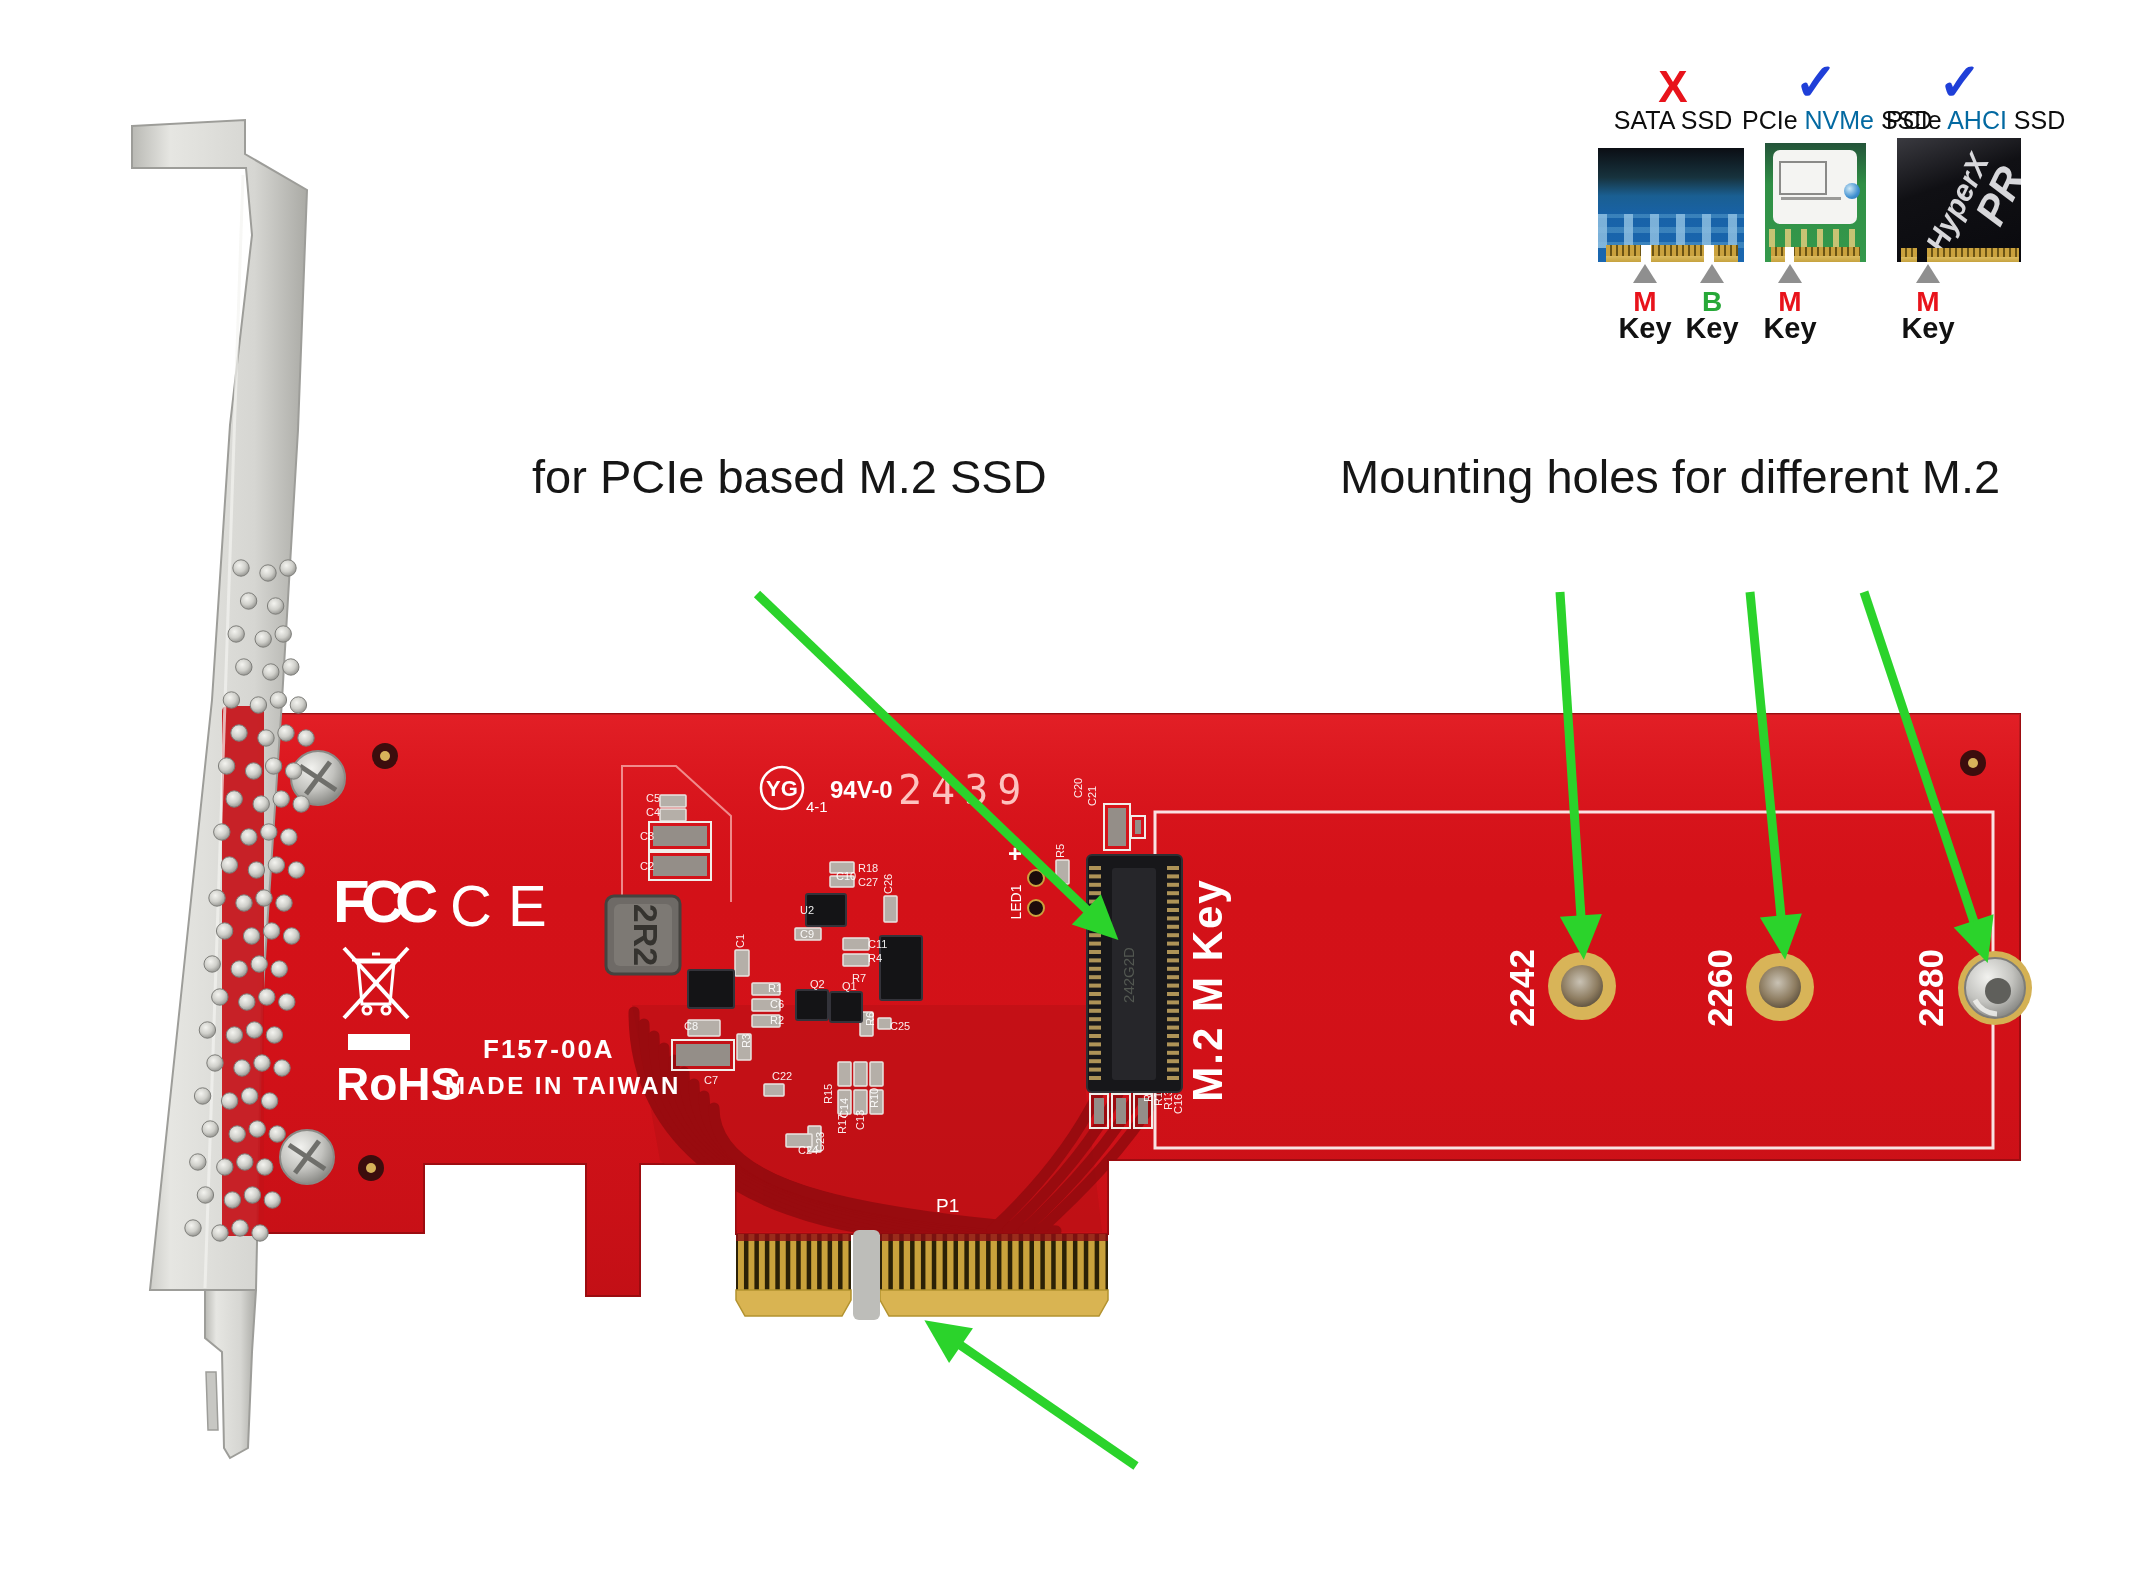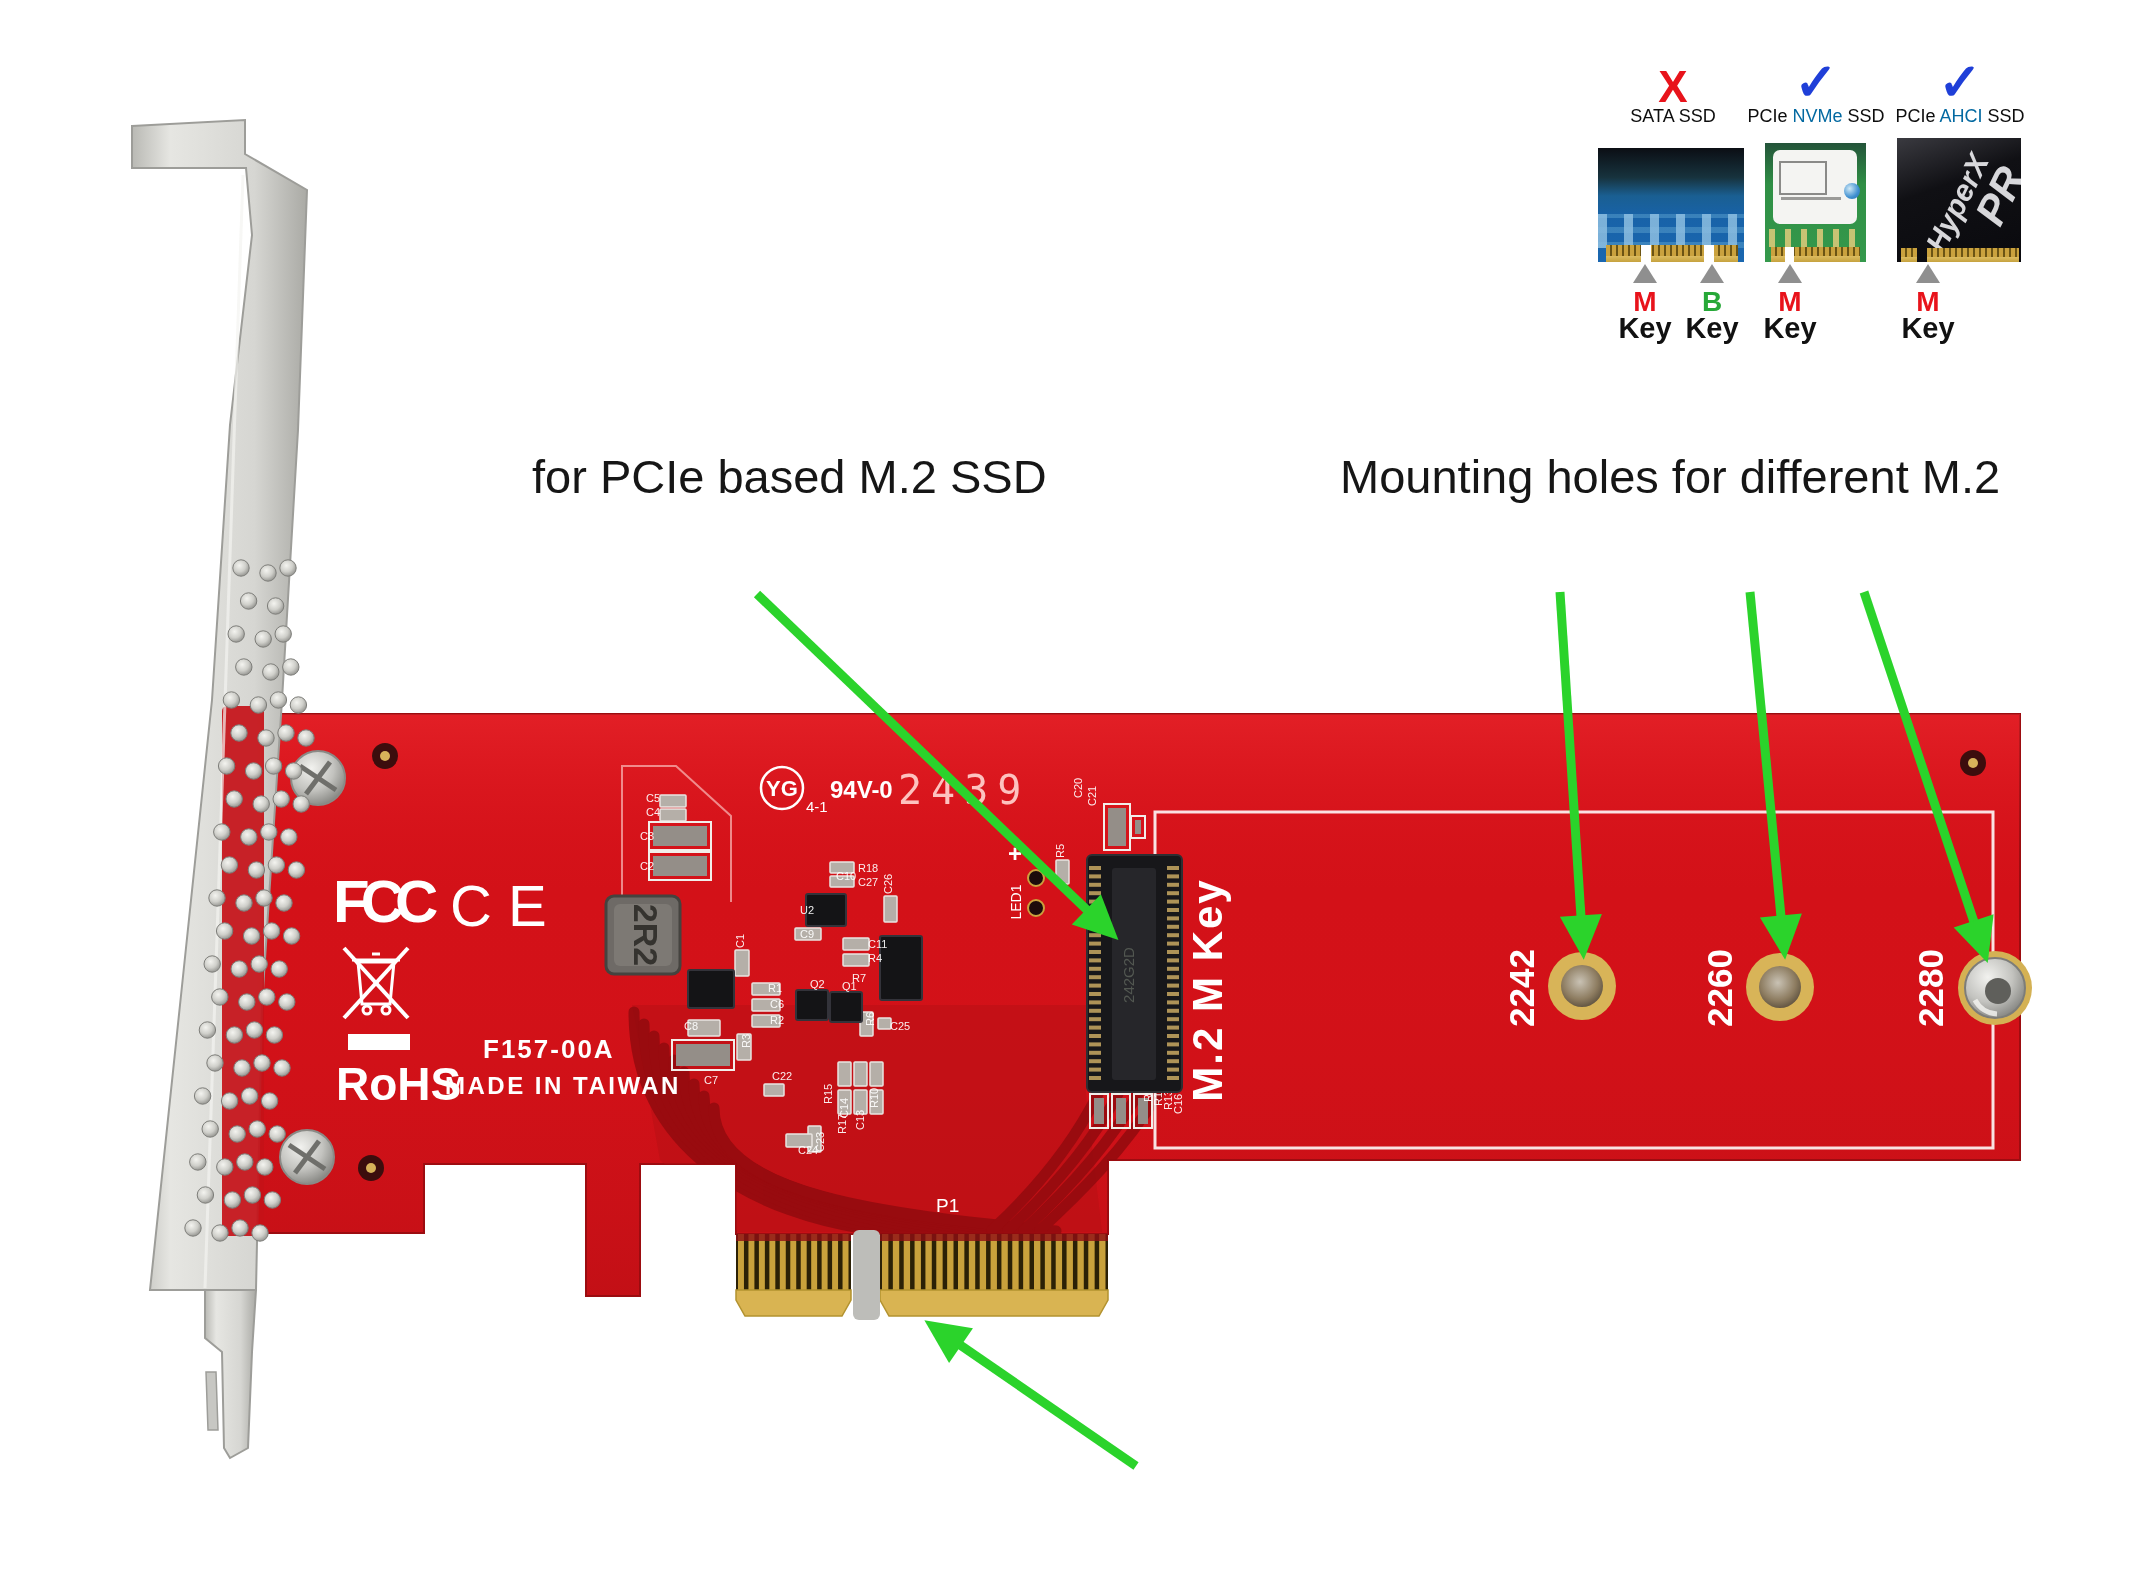--- a/index.html
+++ b/index.html
@@ -6,21 +6,21 @@
   .scene{position:relative;width:2150px;height:1595px;background:#fff;overflow:hidden;
          font-family:"Liberation Sans",sans-serif;}
   .scene svg{position:absolute;left:0;top:0;}
   
   .ann{position:absolute;color:#161616;font:400 47px/57px "Liberation Sans",sans-serif;white-space:nowrap;}
   .ann-pcie{font-size:50px;}
   
   .mark{position:absolute;text-align:center;font-weight:bold;}
   .mark-no{color:#e8131b;font-size:44px;}
   .mark-ok{color:#1f3fd8;font-size:52px;}
-  .compat-label{position:absolute;text-align:center;font-size:18px;color:#0d0d0d;white-space:nowrap;}
+  .compat-label{position:absolute;text-align:center;font-size:25px;color:#0d0d0d;white-space:nowrap;}
   .compat-label .accent{color:#0369a1;}
   .key-letter{position:absolute;text-align:center;font-weight:bold;font-size:28px;width:60px;}
   .key-word{position:absolute;text-align:center;font-weight:bold;font-size:29px;color:#111;width:80px;}
   .tri{position:absolute;width:0;height:0;border-left:12px solid transparent;
        border-right:12px solid transparent;border-bottom:19px solid #8f8f8f;}
   
   .thumb{position:absolute;overflow:hidden;}
   .ssd1-body{position:absolute;inset:0;background:
       linear-gradient(180deg,#0b0e14 0%,#17333e 26%,#1a5f92 42%,#1862a8 60%,#1a67b0 100%);}
   .ssd1-pads{position:absolute;left:0;right:0;top:58%;height:30%;

